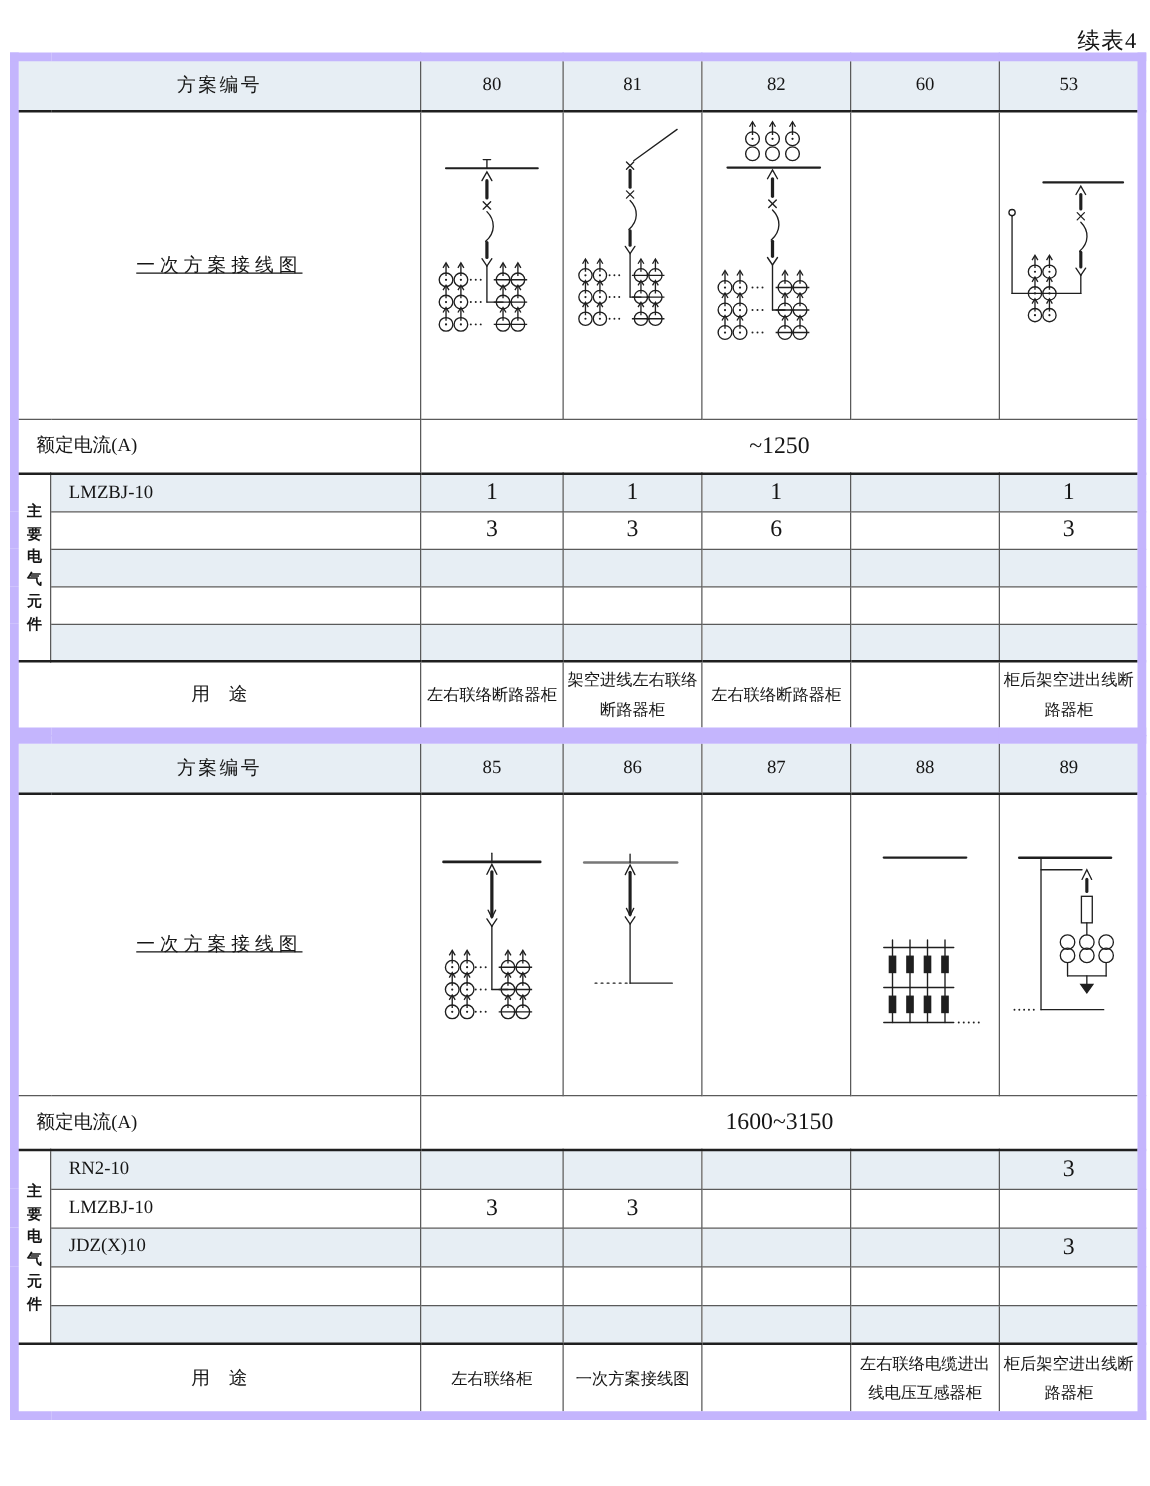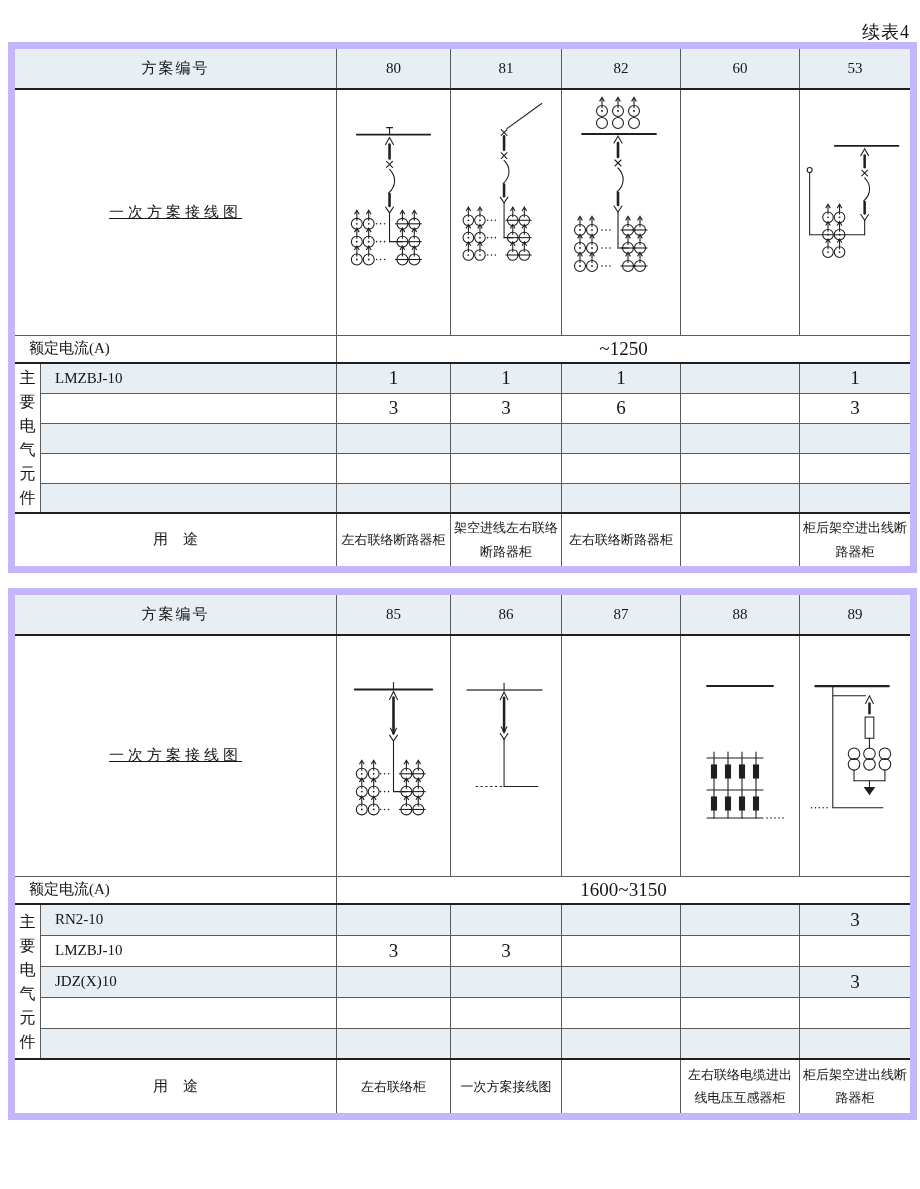--- a/index.html
+++ b/index.html
@@ -15,23 +15,23 @@
   td{border:1px solid #5a5a5a;text-align:center;vertical-align:middle;
      font-size:15px;padding:0;overflow:hidden;}
   .band{background:var(--band-bg,#e7eef4);}
   .bb{border-bottom:2px solid #1f1f1f;}
   .bt{border-top:2px solid #1f1f1f;}
   .lblL{text-align:left;padding-left:14px;}
   .sp2{letter-spacing:2px;}
   .sp4{letter-spacing:4px;text-decoration:underline;}
   .num{font-size:19px;}
   .use{font-size:13px;line-height:1.8;padding:2px 3px;}
-  .vwrap{width:1.1em;margin:0 auto;line-height:1.5;font-size:16px;word-break:break-all;}
+  .vwrap{width:1.1em;margin:0 auto;line-height:1.5;font-size:12px;word-break:break-all;font-weight:bold;}
   tr.hHeader{height:43px;} tr.hDiag1{height:245px;} tr.hDiag2{height:240px;}
-  tr.hRated{height:28px;margin-top:44px;} tr.hComp1{height:30px;} tr.hComp2{height:31px;}
+  tr.hRated{height:44px;margin-top:44px;} tr.hComp1{height:30px;} tr.hComp2{height:31px;}
   tr.hUse1{height:56px;} tr.hUse2{height:57px;}
   td.dg{vertical-align:top;}
   svg.diag{display:block;}
   .diag line,.diag path,.diag circle,.diag rect{stroke:#1f1f1f;fill:none;stroke-width:1.1;stroke-linecap:round;}
   .diag .thick{stroke-width:2.6;}
   .diag .bus{stroke-width:1.8;}
   .diag .bus2{stroke-width:2.2;}
   .diag .busg{stroke:#777;stroke-width:2.2;}
   .diag .fuse{fill:#1f1f1f;stroke:#1f1f1f;}
   .diag .dsh{stroke-dasharray:1.5 3.5;}

